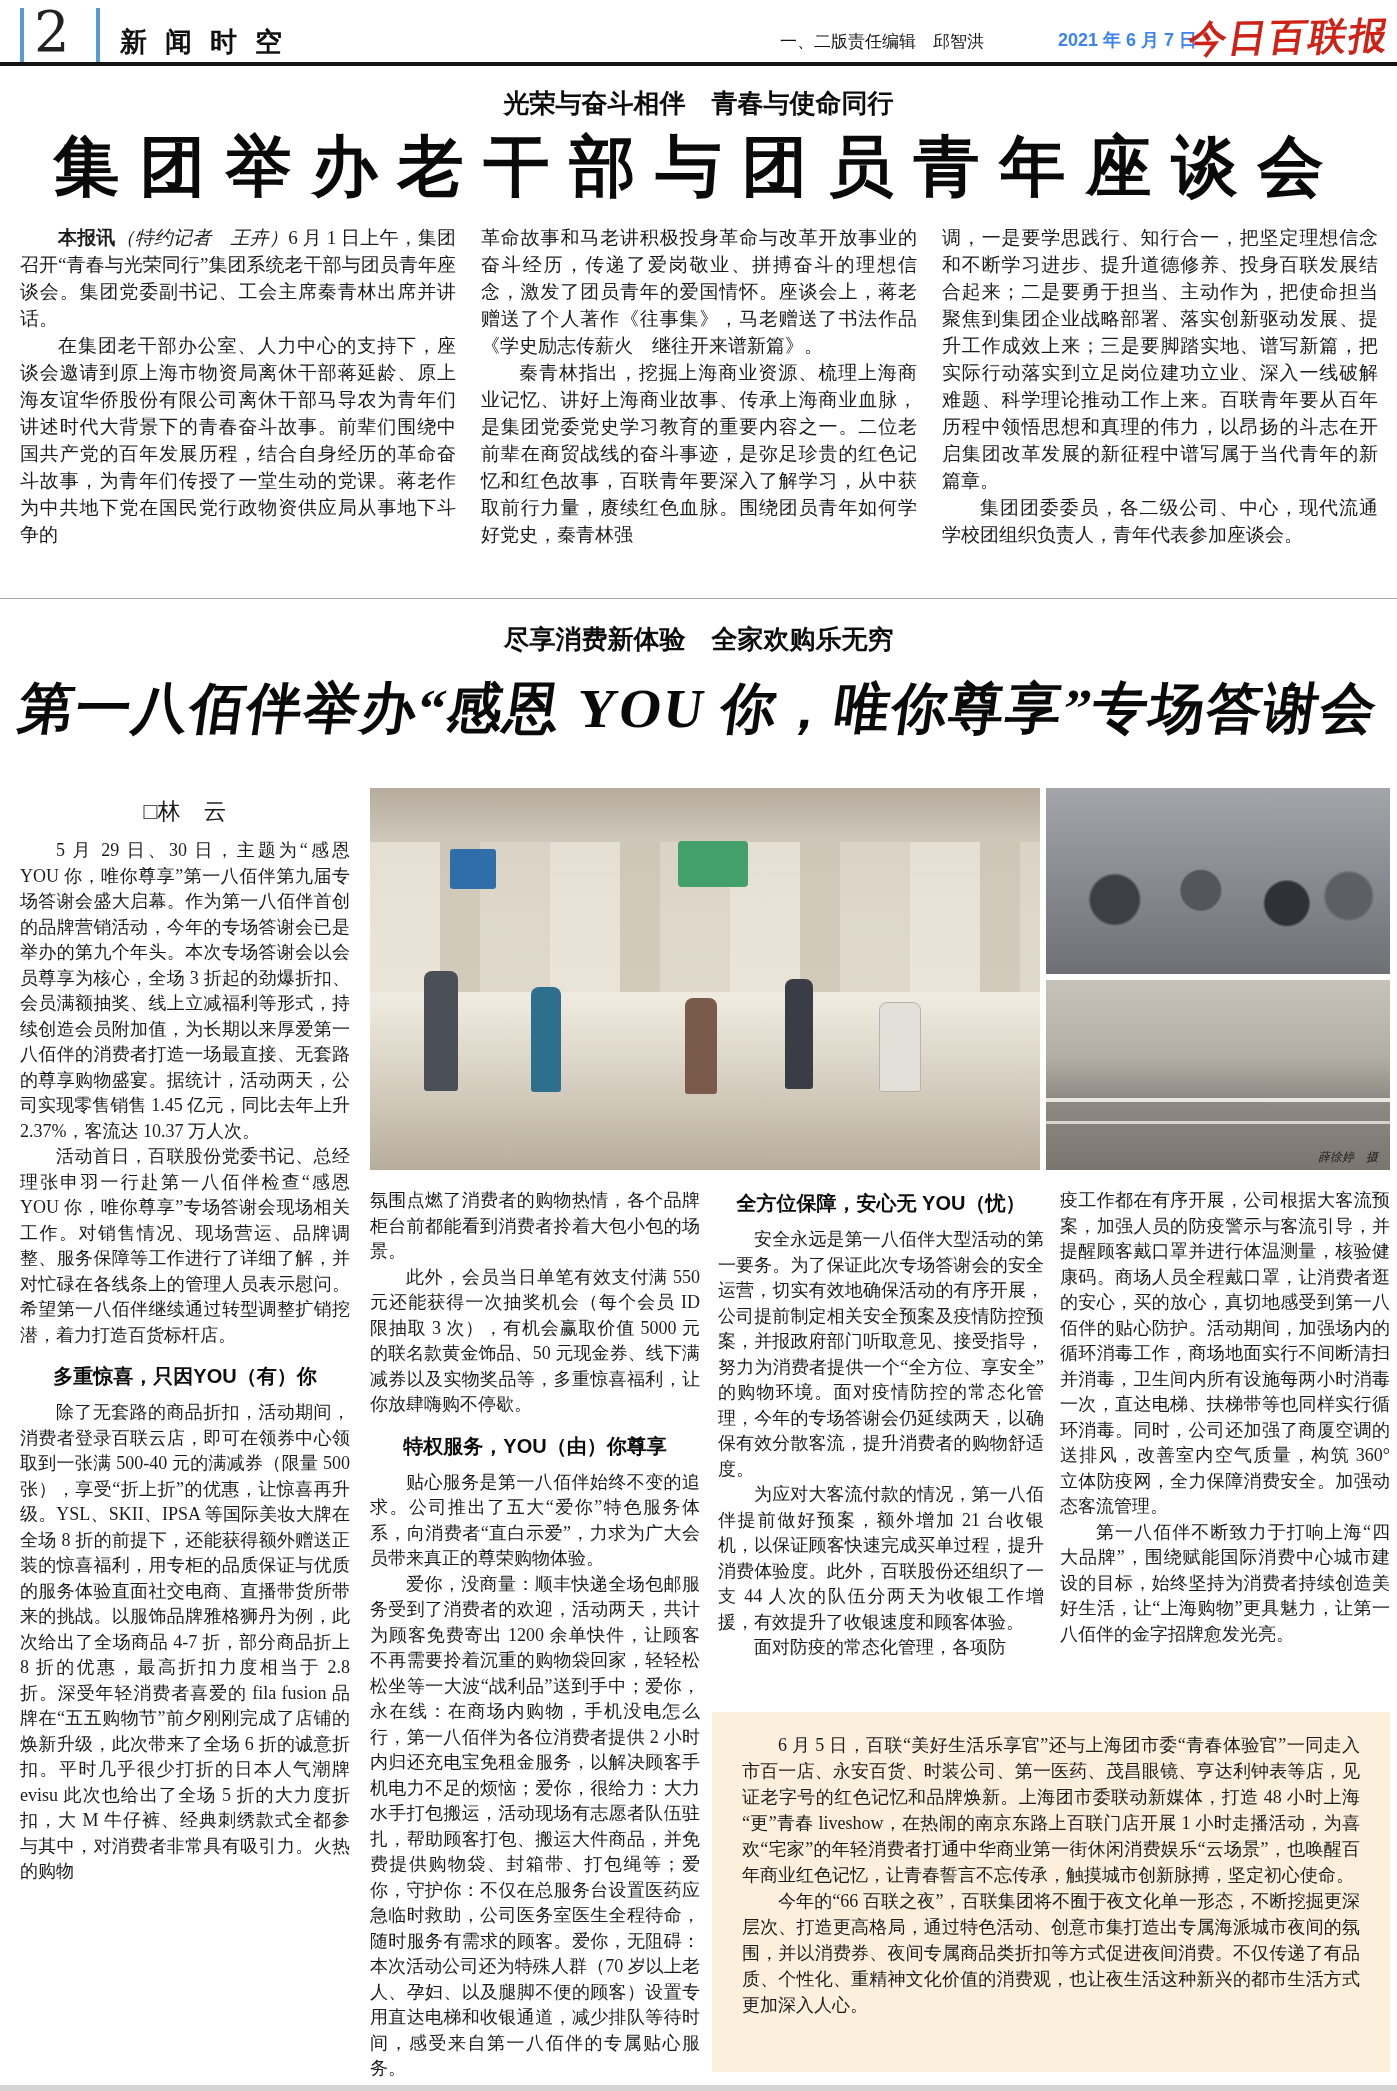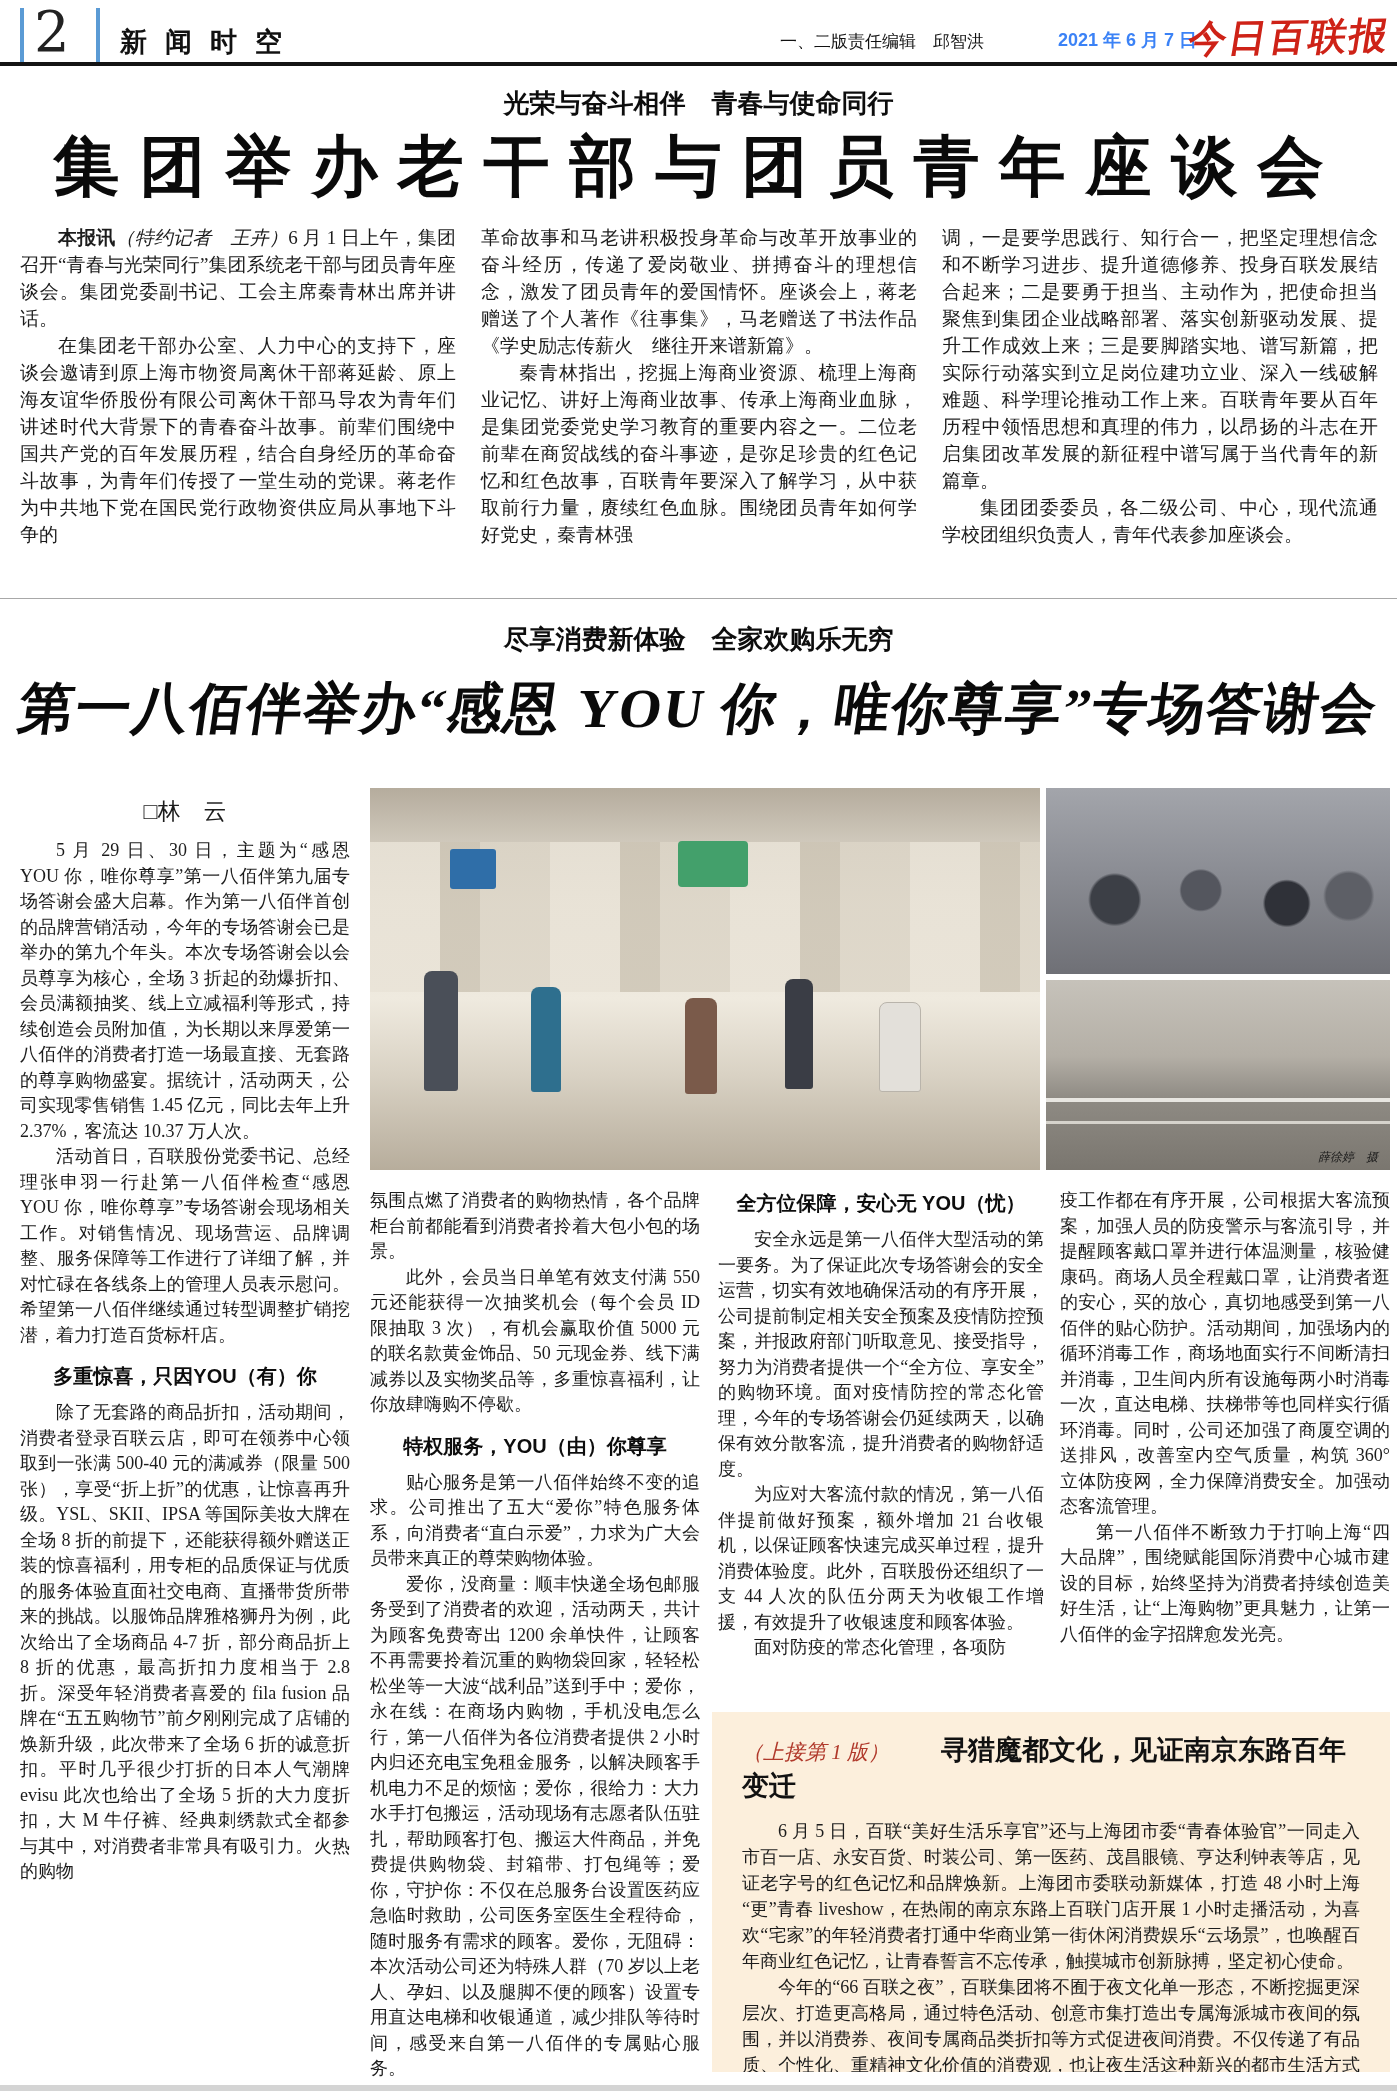--- a/index.html
+++ b/index.html
@@ -138,23 +138,19 @@
     <p class="indent">为应对大客流付款的情况，第一八佰伴提前做好预案，额外增加 21 台收银机，以保证顾客快速完成买单过程，提升消费体验度。此外，百联股份还组织了一支 44 人次的队伍分两天为收银工作增援，有效提升了收银速度和顾客体验。</p>
     <p class="indent">面对防疫的常态化管理，各项防</p>
   </div>
 
   <div class="abs a2col" style="left:1060px;top:1188px;width:330px;">
     <p class="noindent">疫工作都在有序开展，公司根据大客流预案，加强人员的防疫警示与客流引导，并提醒顾客戴口罩并进行体温测量，核验健康码。商场人员全程戴口罩，让消费者逛的安心，买的放心，真切地感受到第一八佰伴的贴心防护。活动期间，加强场内的循环消毒工作，商场地面实行不间断清扫并消毒，卫生间内所有设施每两小时消毒一次，直达电梯、扶梯带等也同样实行循环消毒。同时，公司还加强了商厦空调的送排风，改善室内空气质量，构筑 360° 立体防疫网，全力保障消费安全。加强动态客流管理。</p>
     <p class="indent">第一八佰伴不断致力于打响上海“四大品牌”，围绕赋能国际消费中心城市建设的目标，始终坚持为消费者持续创造美好生活，让“上海购物”更具魅力，让第一八佰伴的金字招牌愈发光亮。</p>
   </div>
 
   <div class="abs boxart" style="left:712px;top:1712px;width:678px;height:360px;">
-    <div class="box-head">
-      <span class="box-label">（上接第 1 版）</span>
-      <span class="box-title">寻猎魔都文化，见证南京东路百年变迁</span>
-    </div>
     <p class="indent">6 月 5 日，百联“美好生活乐享官”还与上海团市委“青春体验官”一同走入市百一店、永安百货、时装公司、第一医药、茂昌眼镜、亨达利钟表等店，见证老字号的红色记忆和品牌焕新。上海团市委联动新媒体，打造 48 小时上海“更”青春 liveshow，在热闹的南京东路上百联门店开展 1 小时走播活动，为喜欢“宅家”的年轻消费者打通中华商业第一街休闲消费娱乐“云场景”，也唤醒百年商业红色记忆，让青春誓言不忘传承，触摸城市创新脉搏，坚定初心使命。</p>
     <p class="indent">今年的“66 百联之夜”，百联集团将不囿于夜文化单一形态，不断挖掘更深层次、打造更高格局，通过特色活动、创意市集打造出专属海派城市夜间的氛围，并以消费券、夜间专属商品类折扣等方式促进夜间消费。不仅传递了有品质、个性化、重精神文化价值的消费观，也让夜生活这种新兴的都市生活方式更加深入人心。</p>
   </div>
 
   <div class="abs" style="left:0;top:2085px;width:1397px;height:6px;background:#d4d4d4;"></div>
 
 </div>
 
 </body></html>

